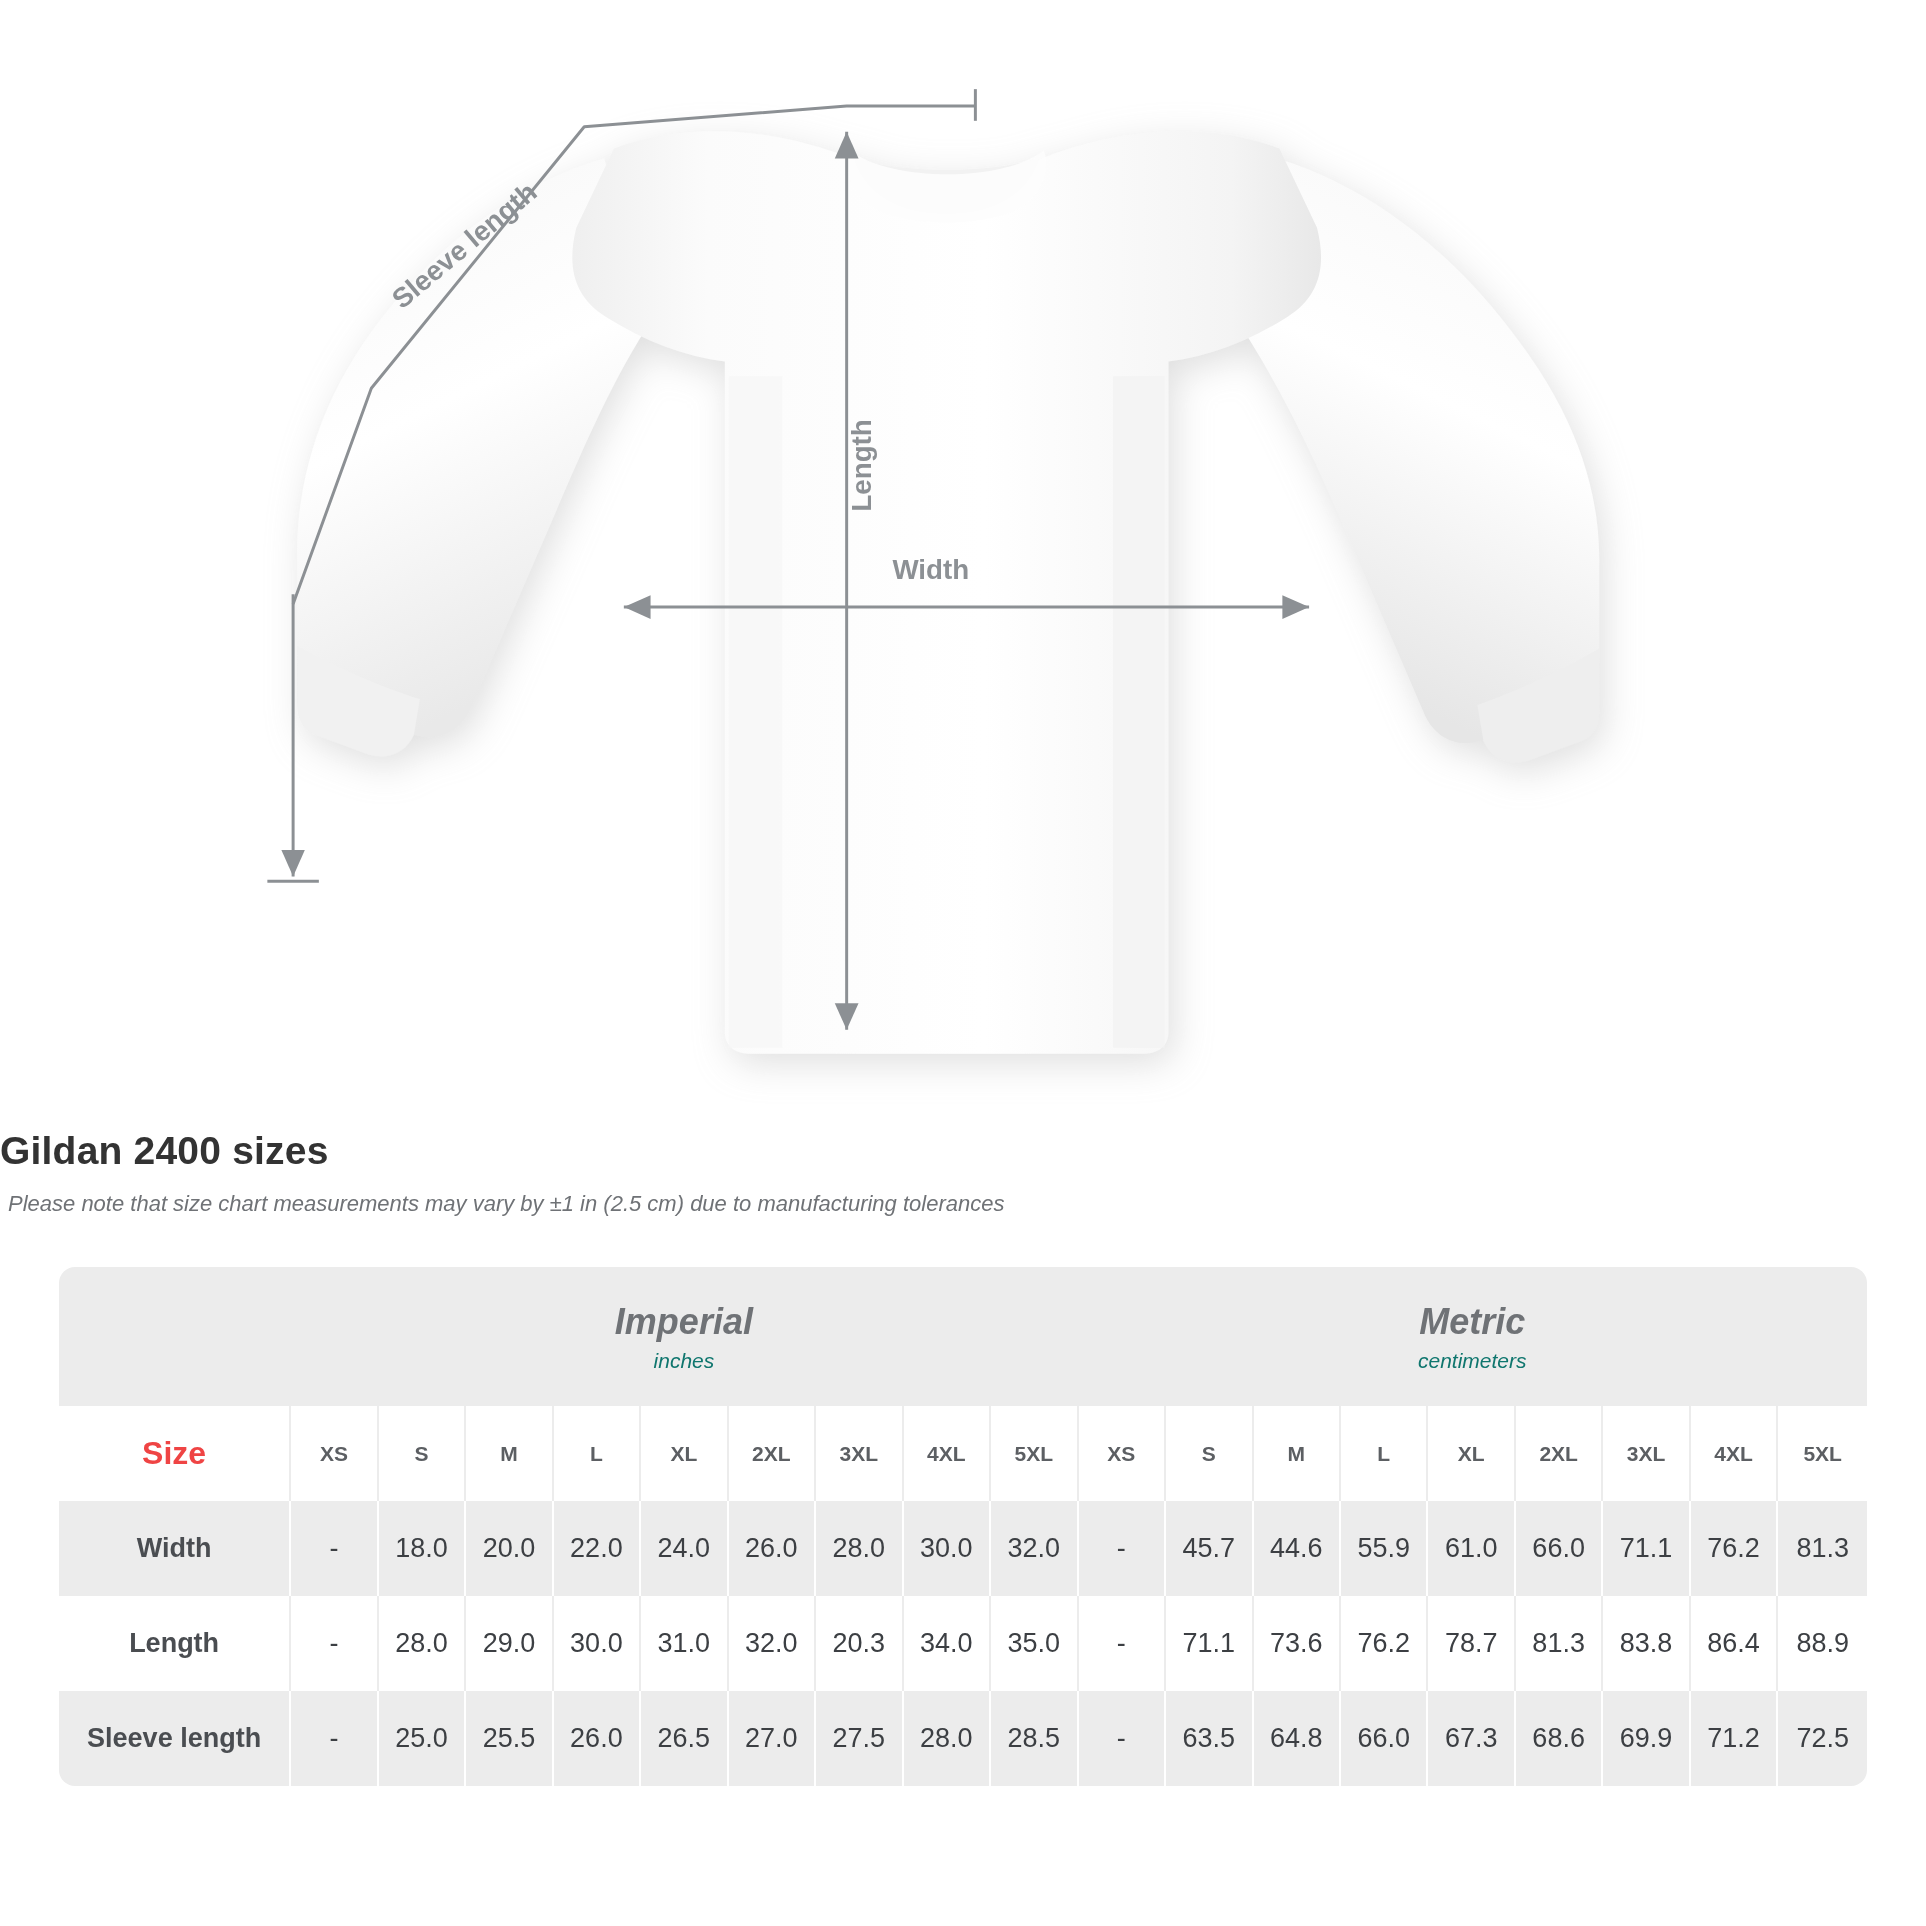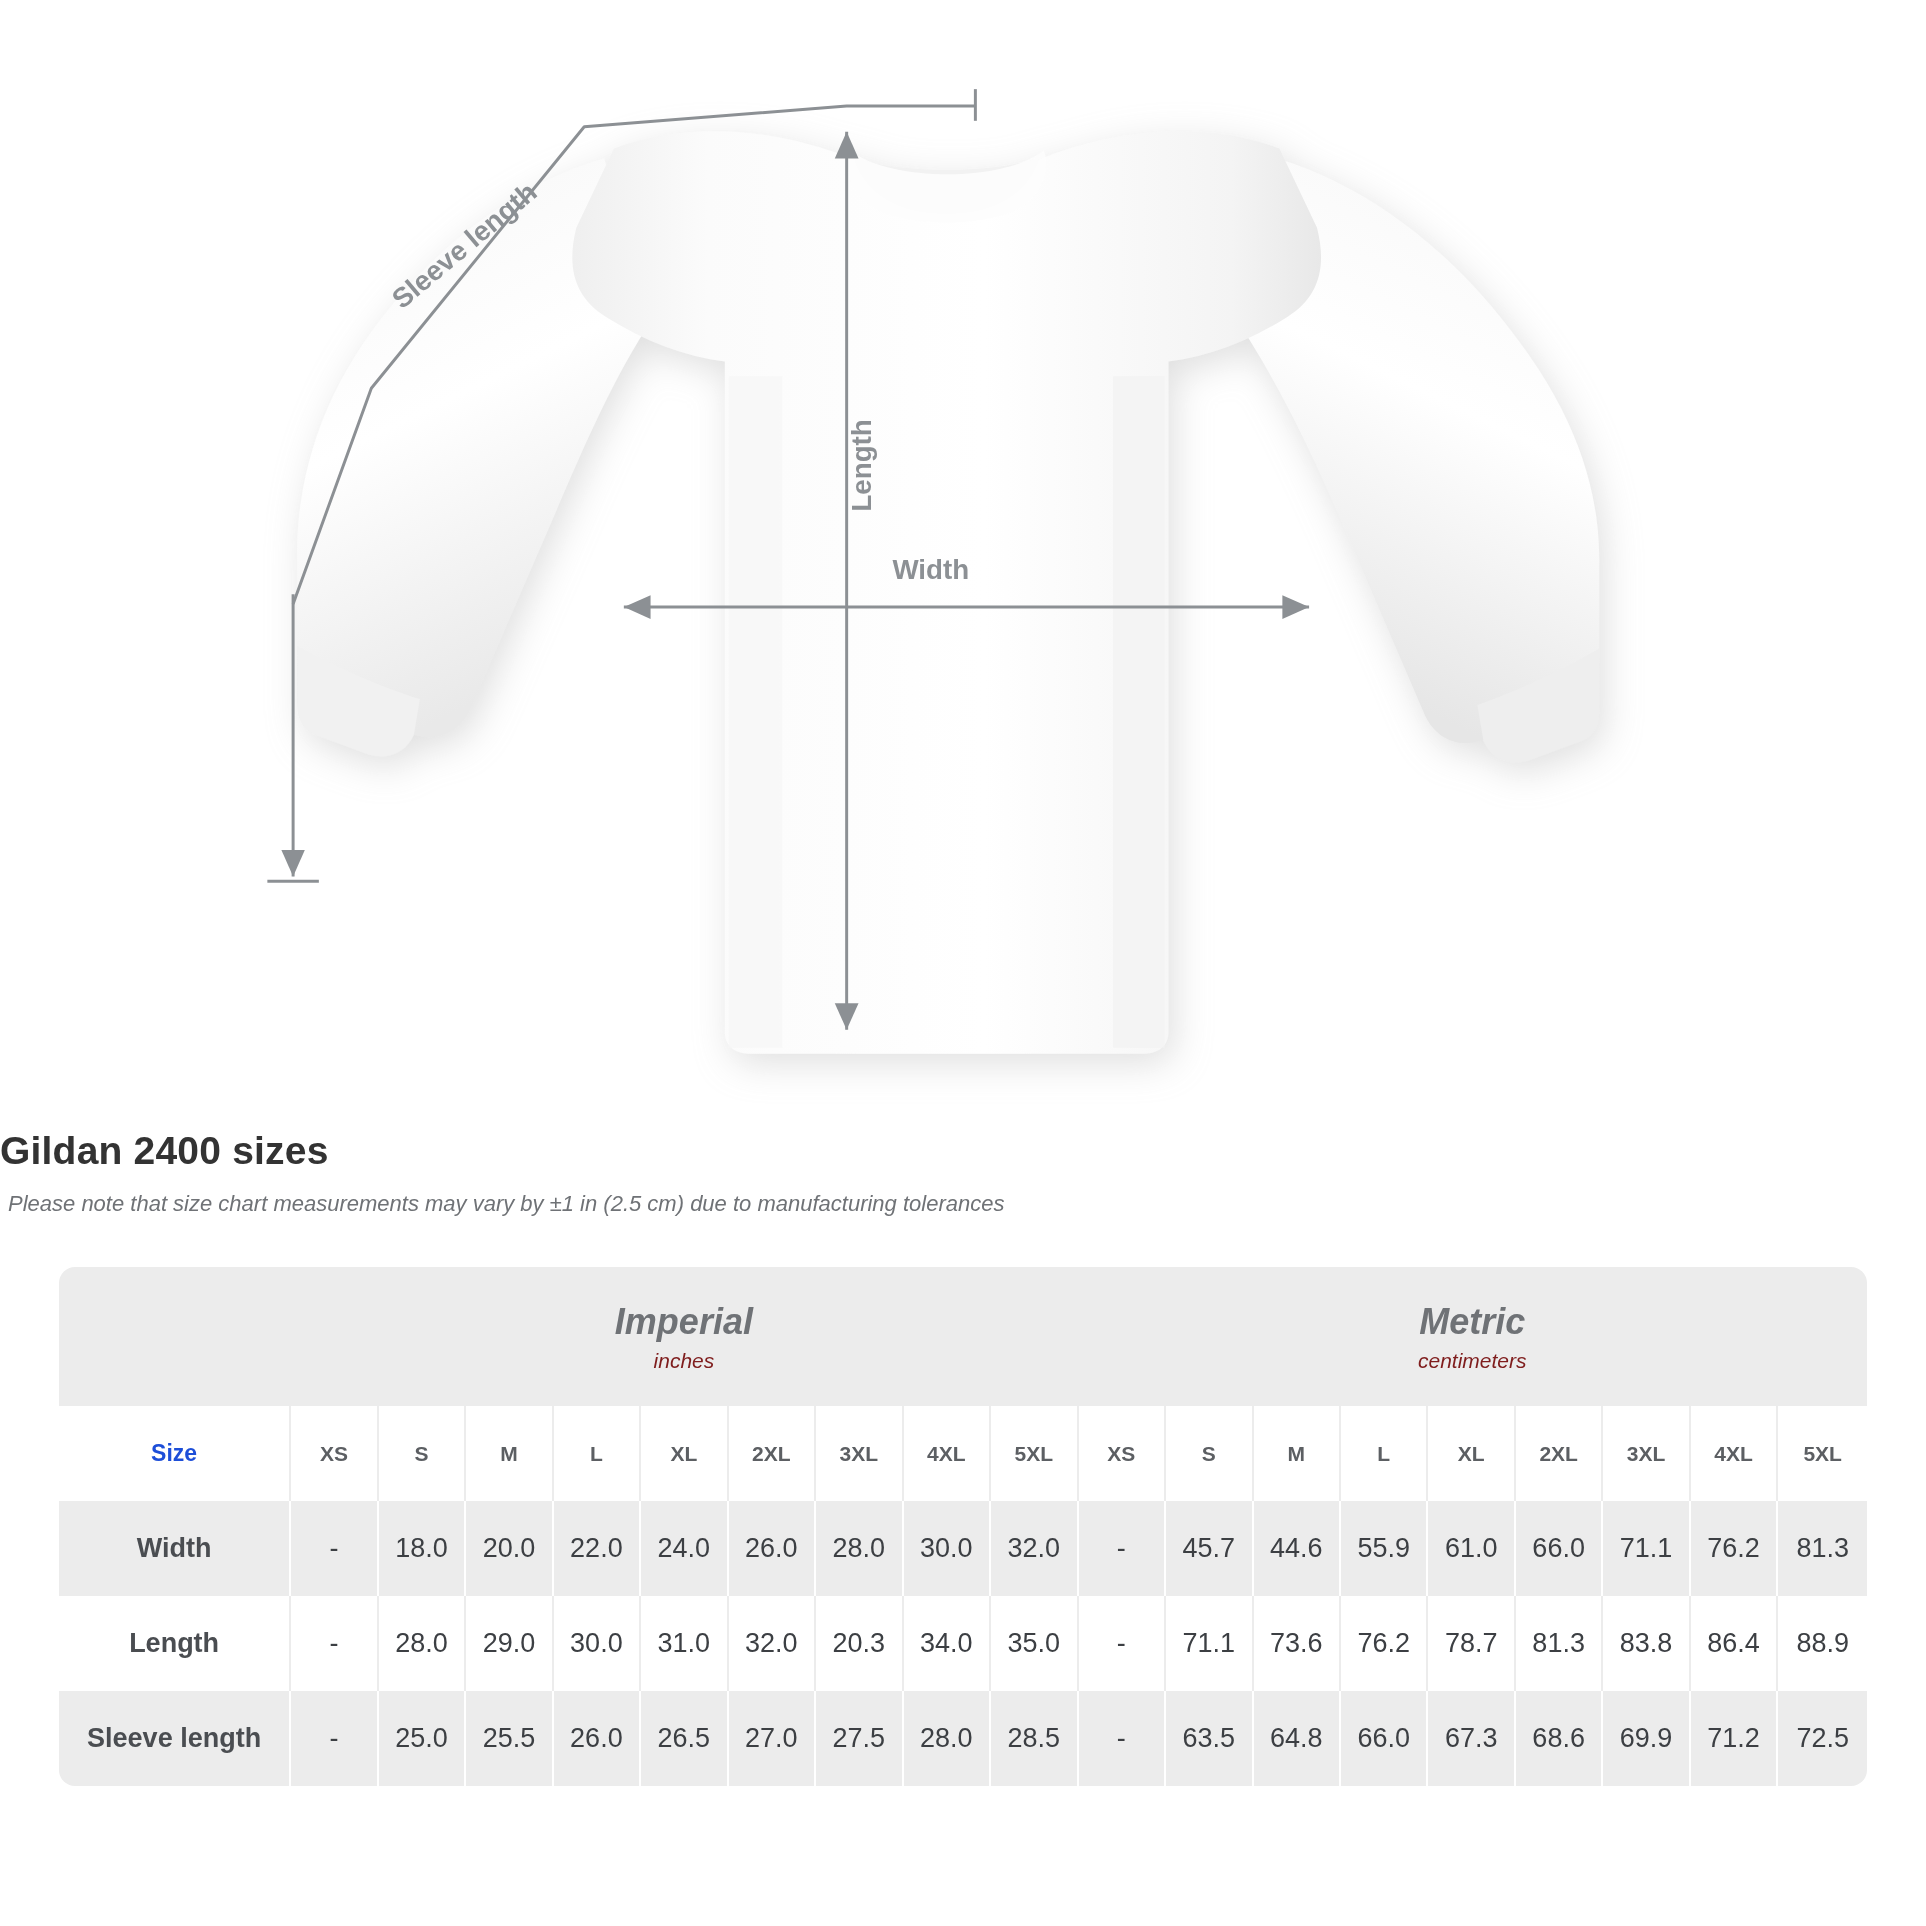--- a/index.html
+++ b/index.html
@@ -82,39 +82,39 @@
   }
   .unit-name {
     font-size: 36px;
     font-weight: bold;
     font-style: italic;
     color: #6f7276;
   }
   .unit-sub {
     font-size: 21px;
     font-style: italic;
-    color: #7f1d1d;
+    color: #0f766e;
     margin-top: 6px;
   }
 
   
   .head-row td {
     background: #ffffff;
     height: 95px;
     text-align: center;
     vertical-align: middle;
     font-size: 21px;
     font-weight: bold;
     color: #5c5f63;
     border-right: 2px solid #ececec;
   }
   .head-row td.rowlabel {
-    font-size: 23px;
-    font-weight: bold;
-    color: #1d4ed8;
+    font-size: 32px;
+    font-weight: bold;
+    color: #ef4444;
   }
   .head-row td.last-col {
     border-right: none;
   }
 
   
   .data-row td {
     height: 95px;
     text-align: center;
     vertical-align: middle;

